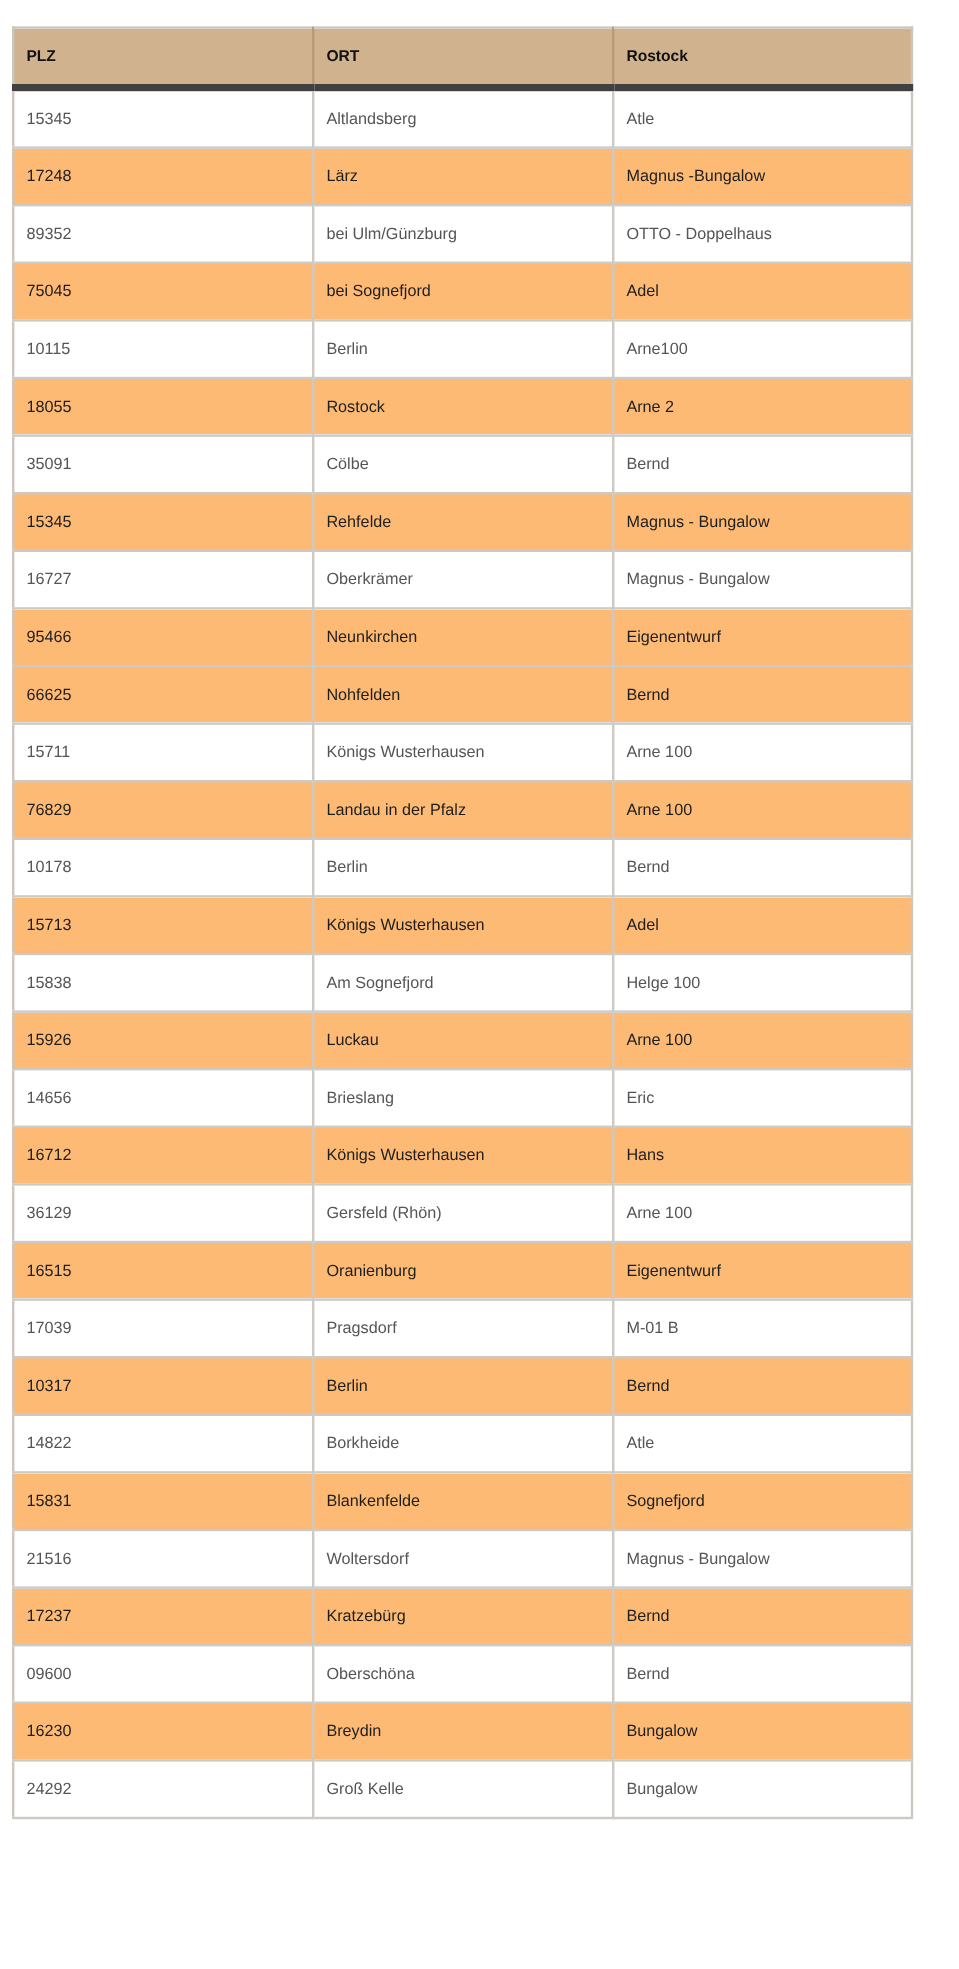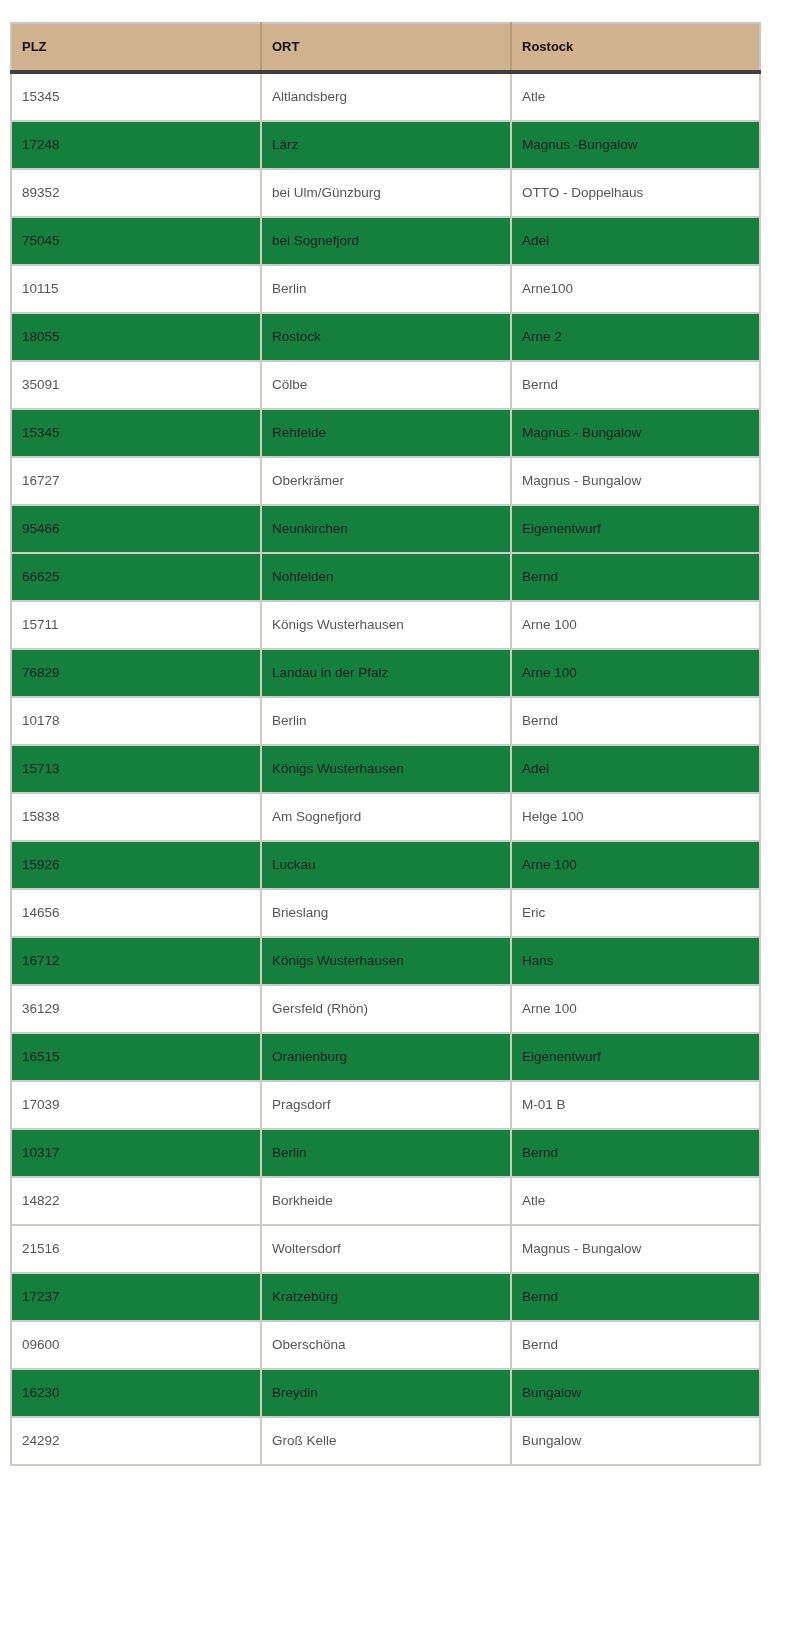--- a/index.html
+++ b/index.html
@@ -37,34 +37,34 @@
       line-height: 16px;
       white-space: nowrap;
       overflow: hidden;
     }
     thead th {
       background: #d0b38e;
       color: #111111;
       font-weight: bold;
       font-size: 13px;
       border-right: 2px solid #b89a74;
-      border-bottom: 4px solid #404040;
+      border-bottom: 6px solid #404040;
       height: 46px;
       margin-top: 31px;
     }
     thead th:last-child { border-right: none; }
     tbody td {
       border-right: 2px solid #cdc9c3;
       border-bottom: 2px solid #cdc9c3;
       color: #555555;
       background: #ffffff;
     }
     tbody td:last-child { border-right: none; }
     tbody tr.alt td {
-      background: #15803d;
+      background: #fdba74;
       color: #1e1e1e;
     }
   </style>
 </head>
 <body>
 
 <div class="table-wrap">
   <table>
     <colgroup>
       <col class="c1">
@@ -192,20 +192,25 @@
       <tr class="alt">
           <td>10317</td>
           <td>Berlin</td>
           <td>Bernd</td>
         </tr>
       <tr>
           <td>14822</td>
           <td>Borkheide</td>
           <td>Atle</td>
         </tr>
+      <tr class="alt">
+          <td>15831</td>
+          <td>Blankenfelde</td>
+          <td>Sognefjord</td>
+        </tr>
       <tr>
           <td>21516</td>
           <td>Woltersdorf</td>
           <td>Magnus - Bungalow</td>
         </tr>
       <tr class="alt">
           <td>17237</td>
           <td>Kratzebürg</td>
           <td>Bernd</td>
         </tr>

